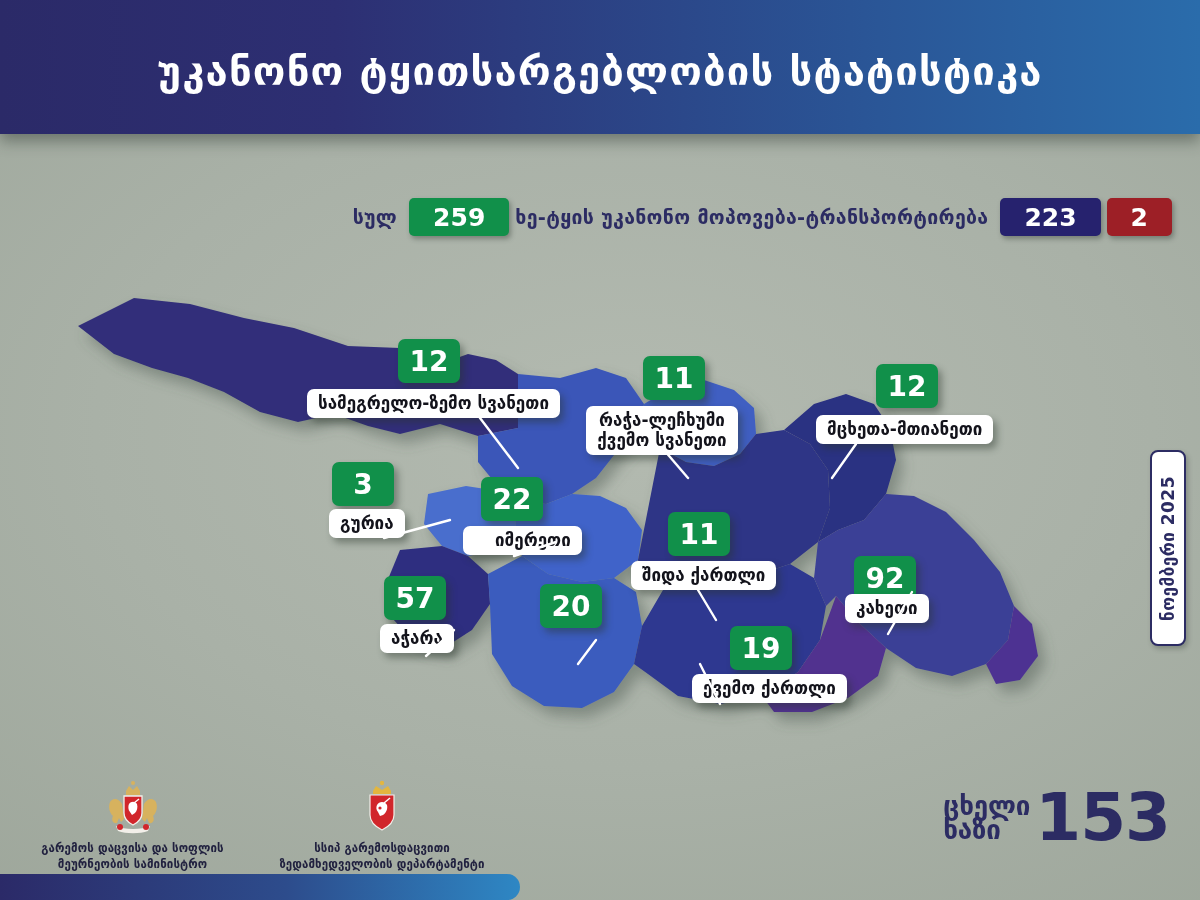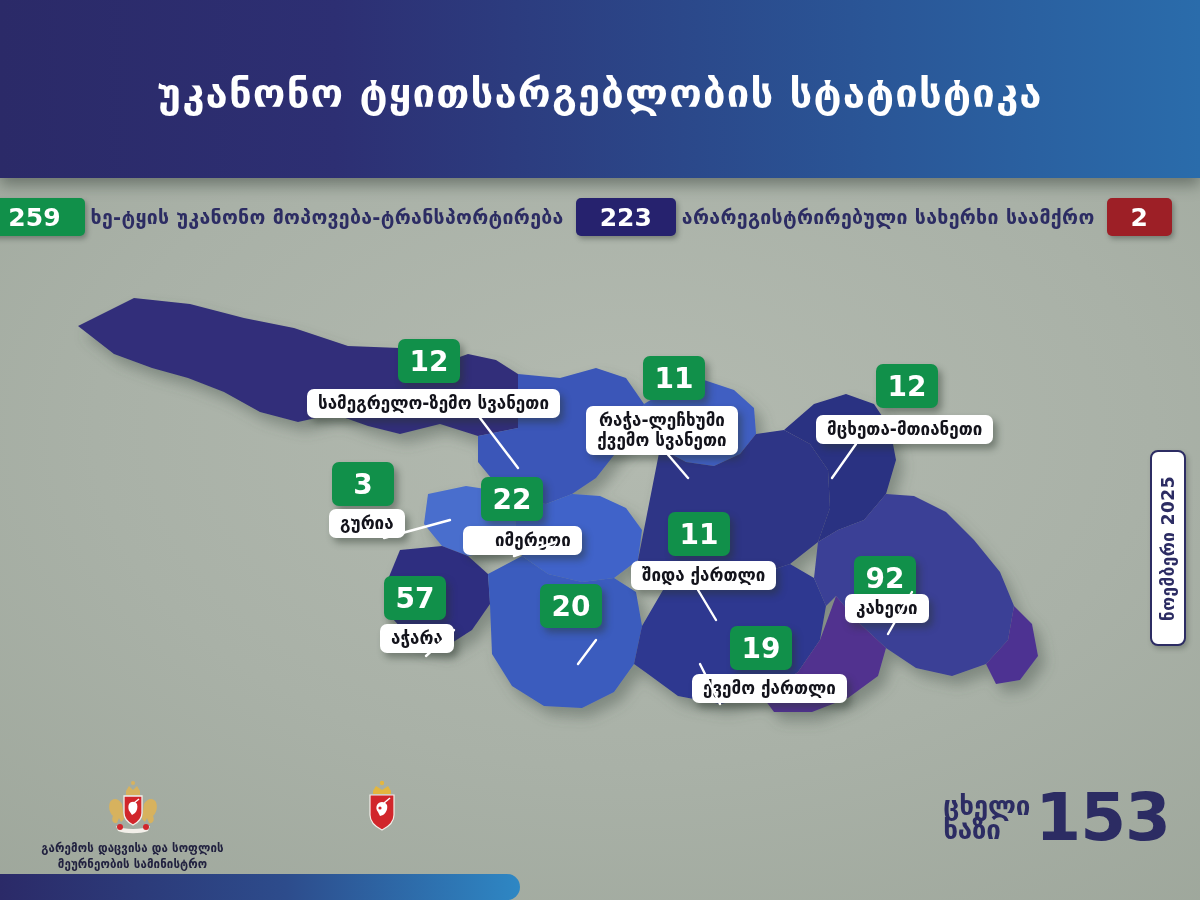--- a/index.html
+++ b/index.html
@@ -10,21 +10,21 @@
   }
   #page {
     position: relative;
     width: 1200px; height: 900px;
     background: radial-gradient(ellipse 1100px 700px at 52% 48%, #b3bab0 0%, #a9b1a7 48%, #9ba498 100%);
   }
 
   
   #header {
     position: absolute; left: 0; top: 0;
-    width: 1200px; height: 178px;
+    width: 1200px; height: 134px;
     background: linear-gradient(90deg, #2b2a68 0%, #2d2f73 28%, #2a5596 72%, #2a6cab 100%);
     box-shadow: 0 7px 14px rgba(40,50,45,0.45);
     display: flex; align-items: center; justify-content: center;
   }
   #header-title {
     color: #ffffff;
     font-size: 40px;
     font-weight: bold;
     letter-spacing: 1.2px;
     text-align: center;
@@ -140,21 +140,20 @@
   <div id="legend">
     <div class="legend-row">
       <div class="legend-label">სულ</div>
       <div class="legend-badge" style="background:#11904a">259</div>
     </div>
     <div class="legend-row">
       <div class="legend-label">ხე-ტყის უკანონო  მოპოვება-ტრანსპორტირება</div>
       <div class="legend-badge" style="background:#26226e">223</div>
     </div>
     <div class="legend-row">
-      <div class="legend-label">არარეგისტრირებული სახერხი საამქრო</div>
       <div class="legend-badge" style="background:#9d1f26">2</div>
     </div>
   </div>
 
   <div id="map-wrap">
     <svg id="map-svg" viewBox="0 0 1200 600">
       <defs>
         <filter id="mshadow" x="-12%" y="-12%" width="130%" height="130%">
           <feDropShadow dx="7" dy="9" stdDeviation="7" flood-color="#4a5750" flood-opacity="0.45"></feDropShadow>
         </filter>
@@ -282,20 +281,24 @@
 
         <path d="M17,13 L20,8 L26,12 L32,8 L35,13 L35,16 L17,16 Z" fill="#e3b63f"></path>
         <circle cx="26" cy="5" r="2.2" fill="#e3b63f"></circle>
 
         <path d="M14,17 L38,17 L38,37 C38,45 30,50 26,52 C22,50 14,45 14,37 Z" fill="#d1262b" stroke="#f2efe9" stroke-width="1.2"></path>
 
         <path d="M21,27 C23,23 29,23 31,27 C32,31 30,35 27,37 L24,38 L22,34 C20,32 20,29 21,27 Z" fill="#ffffff"></path>
         <path d="M28,25 L34,20" stroke="#ffffff" stroke-width="1.5"></path>
         <circle cx="24" cy="30" r="1.6" fill="#d1262b"></circle>
       </svg>
+      <div class="org-caption">
+        <div>სსიპ გარემოსდაცვითი</div>
+        <div>ზედამხედველობის დეპარტამენტი</div>
+      </div>
     </div>
   </div>
 
   <div id="hotline">
     <div id="hotline-words">
       <div>ცხელი</div>
       <div>ხაზი</div>
     </div>
     <div id="hotline-number">153</div>
   </div>

